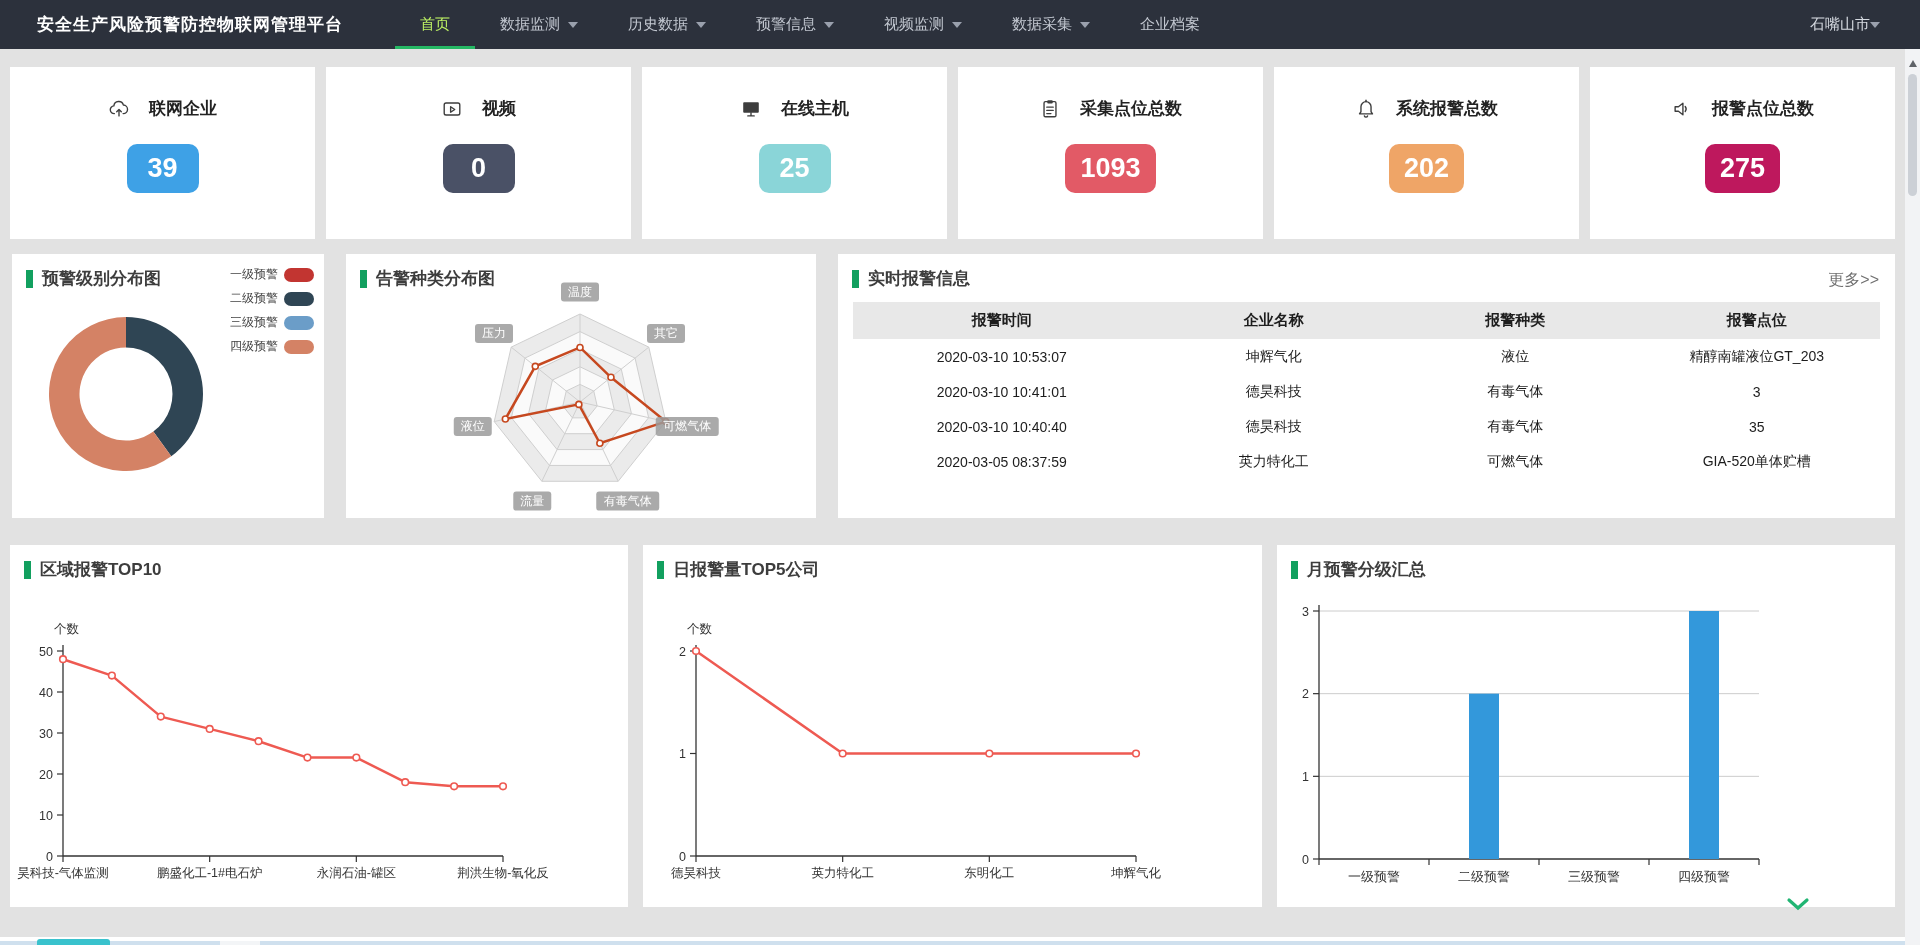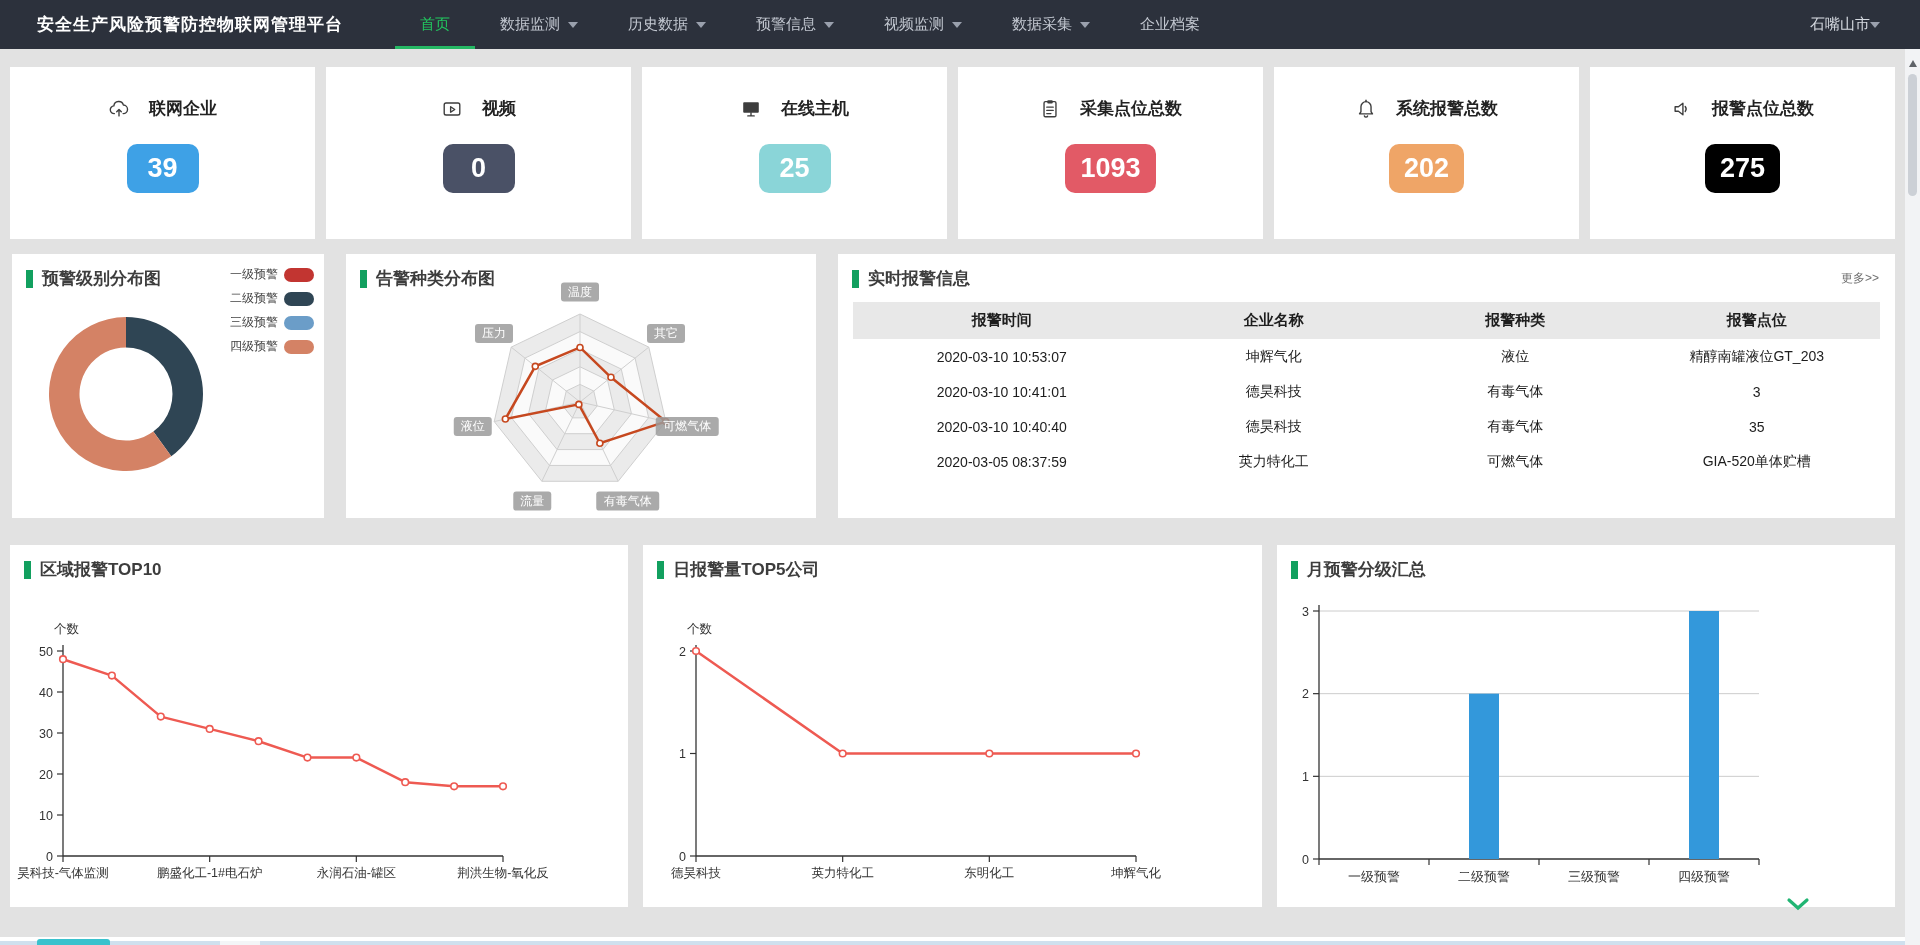--- a/index.html
+++ b/index.html
@@ -5,41 +5,41 @@
   html,body{margin:0;padding:0;}
   body{width:1920px;height:945px;position:relative;background:#e2e2e2;overflow:hidden;
        font-family:"Liberation Sans","DejaVu Sans",sans-serif;}
 
   
   .navbar{height:49px;background:#2c313c;display:flex;align-items:center;position:relative;}
   .nav-title{color:#ffffff;font-size:17px;font-weight:bold;margin-left:37px;letter-spacing:1px;}
   .nav-menu{display:flex;height:100%;margin-left:52px;}
   .nav-item{display:flex;align-items:center;gap:8px;padding:0 25px;color:#c3c8d1;font-size:15px;
             cursor:pointer;height:100%;box-sizing:border-box;}
-  .nav-item.active{color:#22c55e;border-bottom:3px solid #25b864;padding-top:3px;}
+  .nav-item.active{color:#bef264;border-bottom:3px solid #25b864;padding-top:3px;}
   .caret{width:0;height:0;border-left:5px solid transparent;border-right:5px solid transparent;
          border-top:6px solid #9aa0ad;display:inline-block;}
   .nav-region{margin-left:auto;margin-right:40px;color:#d6dae1;font-size:15px;display:flex;
               align-items:center;cursor:pointer;}
 
   
   .stats-row{display:flex;gap:11px;margin:18px 25px 0 10px;}
   .stat-card{flex:1;background:#fff;height:172px;text-align:center;}
   .stat-head{display:flex;justify-content:center;align-items:flex-end;gap:19px;margin-top:30px;
              font-size:17px;font-weight:bold;color:#222;}
   .stat-head svg{display:block;}
   .stat-badge{display:inline-block;margin-top:24px;min-width:42px;padding:9px 15px;border-radius:10px;
               color:#fff;font-size:27px;font-weight:bold;}
 
   
   .card{background:#fff;position:relative;}
   .card-title{display:flex;align-items:center;padding:13px 14px 0 14px;font-size:17px;
               font-weight:bold;color:#3d3d3d;}
   .tbar{width:7px;height:18px;background:#12a05f;margin-right:9px;flex:none;}
-  .more-link{position:absolute;top:16px;right:16px;font-size:12px;color:#707070;cursor:pointer;}
+  .more-link{position:absolute;top:16px;right:16px;font-size:16px;color:#707070;cursor:pointer;}
 
   .row2{display:flex;gap:22px;margin:15px 25px 0 12px;justify-content:space-between;}
   .donut-card{width:312px;height:264px;}
   .radar-card{width:470px;height:264px;}
   .alerts-card{flex:1;height:264px;}
 
   .donut-legend{position:absolute;top:12px;right:10px;}
   .legend-row{display:flex;align-items:center;justify-content:flex-end;gap:6px;margin-bottom:7px;cursor:pointer;}
   .legend-label{font-size:12px;color:#424242;}
   .legend-pill{width:30px;height:14px;border-radius:7px;flex:none;}
@@ -159,21 +159,21 @@
         <span>系统报警总数</span>
       </div><div class="stat-badge" style="background: rgb(239, 165, 103);">202</div></div>
     <div class="stat-card"><div class="stat-head">
         <span>
           <svg width="22" height="22" viewBox="0 0 24 24" fill="none" stroke="#3d3d3d" stroke-width="1.5" stroke-linejoin="round" stroke-linecap="round">
             <path d="M4.5 9.5v5h3.6l4.9 3.8V5.7L8.1 9.5H4.5z"></path>
             <path d="M15.5 9.3a4.4 4.4 0 0 1 0 5.4"></path>
           </svg>
         </span>
         <span>报警点位总数</span>
-      </div><div class="stat-badge" style="background: #000000;">275</div></div>
+      </div><div class="stat-badge" style="background: #be185d;">275</div></div>
   </div>
 
 <div class="row2">
   <div class="card donut-card">
     <div class="card-title">
       <span class="tbar"></span>
       <span>预警级别分布图</span>
     </div>
     <div class="donut-legend" id="donutLegend">
         <div class="legend-row">

